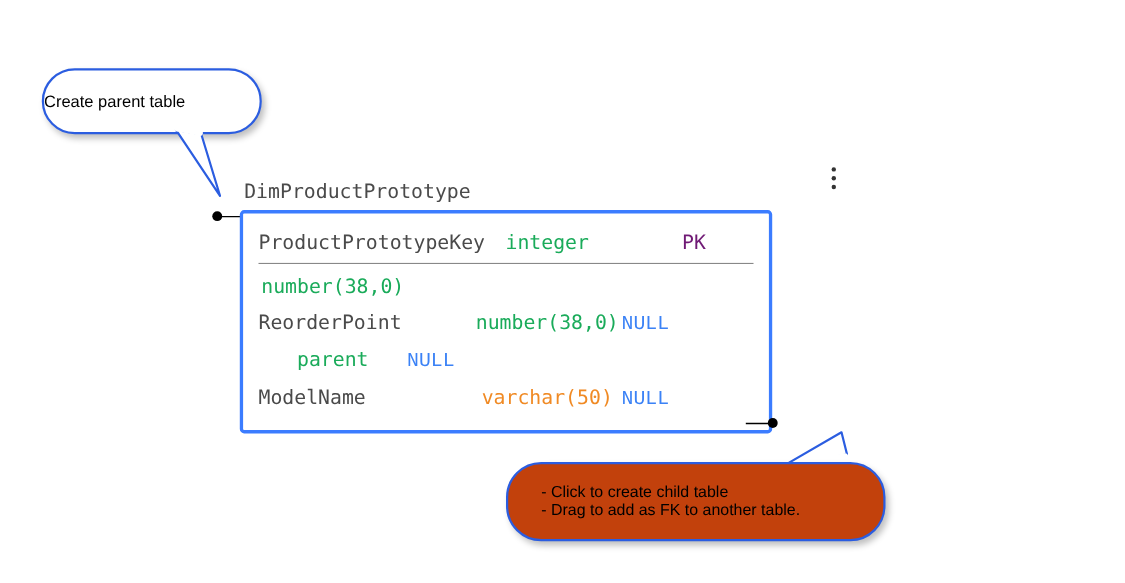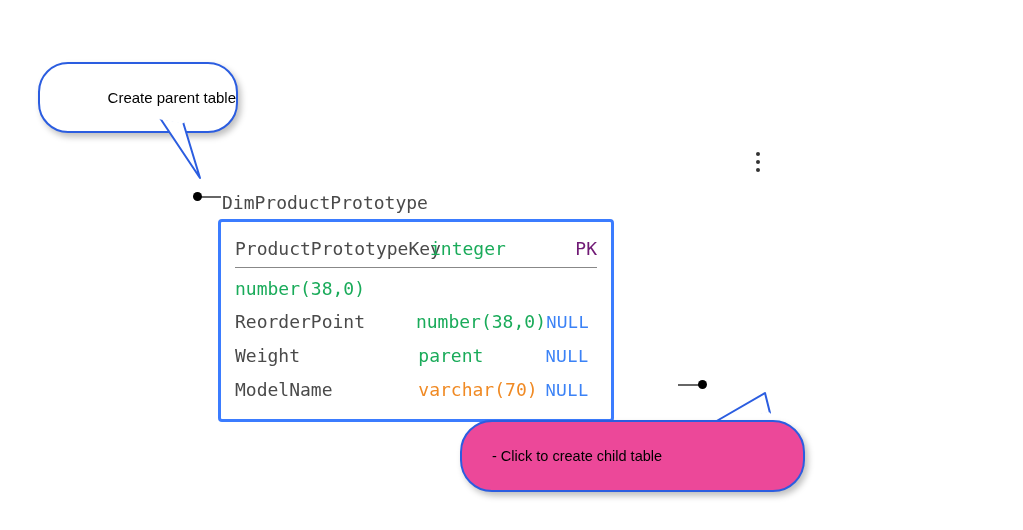--- a/index.html
+++ b/index.html
@@ -11,47 +11,46 @@
       position: relative;
       overflow: hidden;
     }
 
     
     .callout1 {
       position: absolute;
       left: 38px;
       top: 62px;
       width: 200px;
-      height: 71px;
+      height: 60px;
       border: 2px solid #2b5de0;
       border-radius: 30px;
       background: #fff;
       display: flex;
       align-items: center;
-      justify-content: flex-end;
+      justify-content: flex-start;
       font-size: 15px;
       color: #000;
       box-shadow: 3px 4px 6px rgba(0,0,0,0.25);
     }
     .callout1-tail {
       position: absolute;
       left: 155px;
       top: 115px;
       width: 60px;
       height: 70px;
       pointer-events: none;
     }
 
     
     .table-wrap {
       position: absolute;
       left: 218px;
       top: 164px;
-      width: 396px;
-      margin-top: 28px;
+      width: 484px;
     }
     .table-name {
       font-family: "Consolas", "Menlo", monospace;
       font-size: 18px;
       color: #4a4a4a;
       margin-bottom: 6px;
       padding-left: 4px;
     }
     .table-box {
       border: 3px solid #3b7cff;
@@ -61,21 +60,21 @@
     }
     .row {
       display: flex;
       align-items: baseline;
       font-family: "Consolas", "Menlo", monospace;
       font-size: 18px;
       color: #4a4a4a;
       padding: 6px 0;
     }
     .col-name { width: 195px; }
-    .col-type { width: 135px; }
+    .col-type { width: 135px; text-align: center; }
     .col-null { width: 55px; color: #3b82f6; font-family: Liberation Mono, monospace; }
     .col-pk   { color: #701a75; }
     .type-green { color: #1aab5a; font-weight: 500; }
     .type-orange { color: #f08a24; font-weight: 500; }
     .table-divider {
       border: none;
       border-top: 1px solid #888;
       margin: 2px 0 4px 0;
     }
 
@@ -109,21 +108,21 @@
 
     
     .callout2 {
       position: absolute;
       left: 460px;
       top: 420px;
       width: 345px;
       height: 72px;
       border: 2px solid #2b5de0;
       border-radius: 32px;
-      background: #ec4899;
+      background: #c2410c;
       display: flex;
       flex-direction: column;
       justify-content: center;
       padding-left: 30px;
       font-size: 14.5px;
       color: #000;
       box-shadow: 3px 4px 6px rgba(0,0,0,0.25);
     }
     .callout2-tail {
       position: absolute;
@@ -174,38 +173,38 @@
       <span class="col-null"></span>
     </div>
 
     <div class="row">
       <span class="col-name">ReorderPoint</span>
       <span class="col-type type-green">number(38,0)</span>
       <span class="col-null">NULL</span>
     </div>
 
     <div class="row">
-      <span class="col-name">Weight</span>
       <span class="col-type type-green">parent</span>
       <span class="col-null">NULL</span>
     </div>
 
     <div class="row">
       <span class="col-name">ModelName</span>
-      <span class="col-type type-orange">varchar(70)</span>
+      <span class="col-type type-orange">varchar(50)</span>
       <span class="col-null">NULL</span>
     </div>
 
   </div>
 </div>
 
 <svg class="conn" style="left:676px; top:378px; width:30px; height:14px;">
   <line x1="2" y1="7" x2="24" y2="7" stroke="#000" stroke-width="1.2"></line>
 </svg>
 <div class="dot" style="left:698px; top:380px;" title="Create child table / drag to add FK"></div>
 
 <svg class="callout2-tail" viewBox="0 0 80 40">
   <path d="M65 2 L8 35 L70 22 Z" fill="#fff" stroke="#2b5de0" stroke-width="2" stroke-linejoin="round"></path>
   <path d="M10 34 L68 24" stroke="#fff" stroke-width="6" stroke-linecap="round"></path>
 </svg>
 <div class="callout2">
   <div>- Click to create child table</div>
+  <div>- Drag to add as FK to another table.</div>
 </div>
 
 </body></html>

